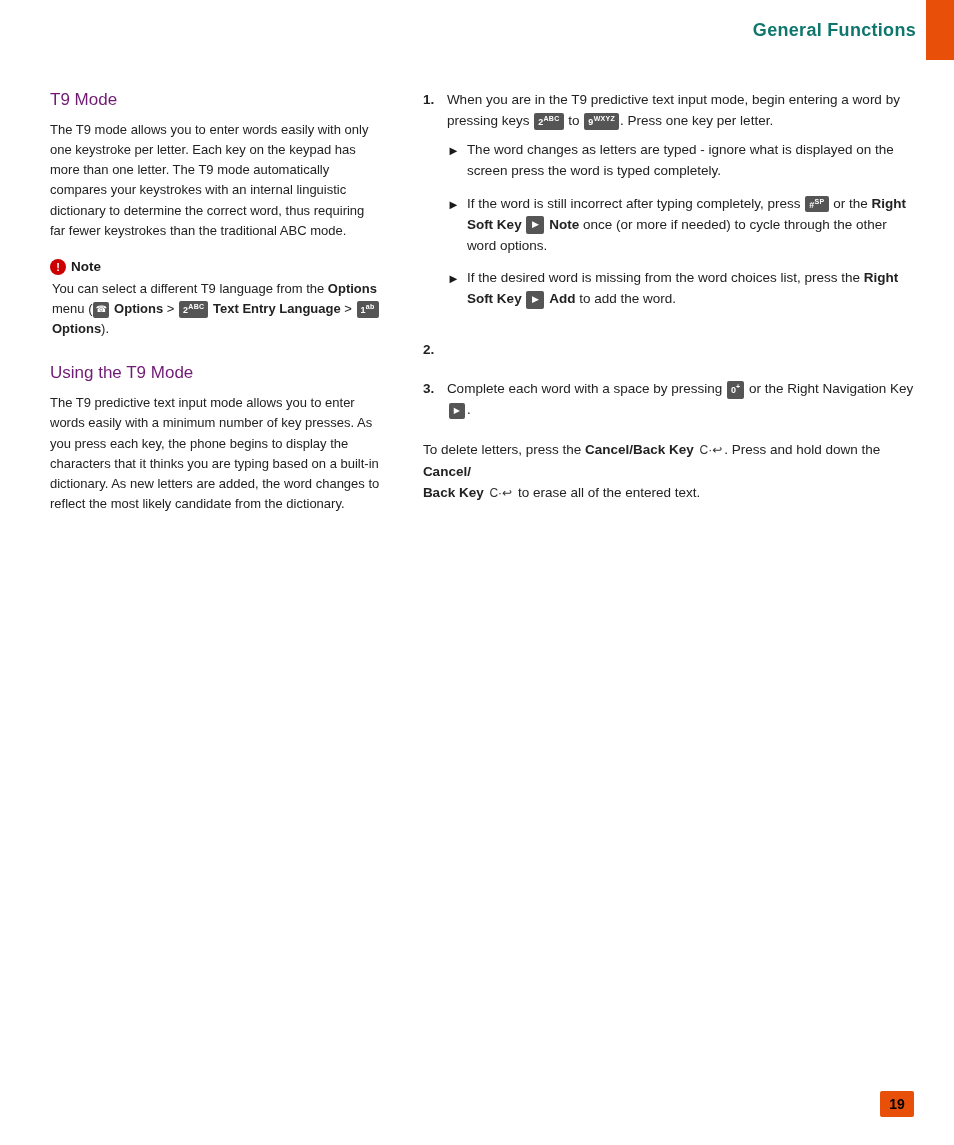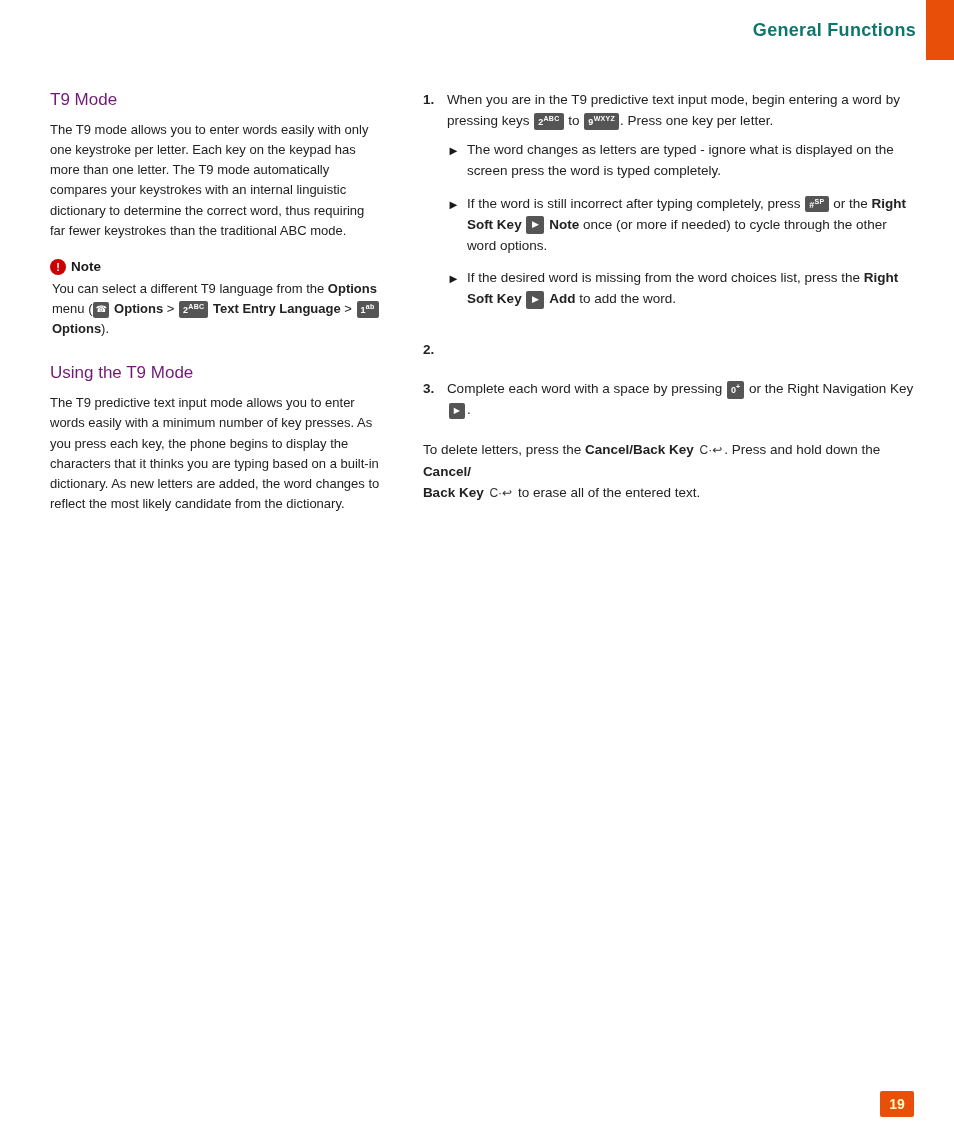--- a/index.html
+++ b/index.html
@@ -183,21 +183,21 @@
       line-height: 1.6;
       color: #222;
     }
 
     
     .page-number-box {
       position: absolute;
       bottom: 28px;
       right: 40px;
       background: #e8500a;
-      color: #fef9c3;
+      color: #000000;
       font-size: 14px;
       font-weight: bold;
       width: 34px;
       height: 26px;
       display: flex;
       align-items: center;
       justify-content: center;
       border-radius: 2px;
     }
 

